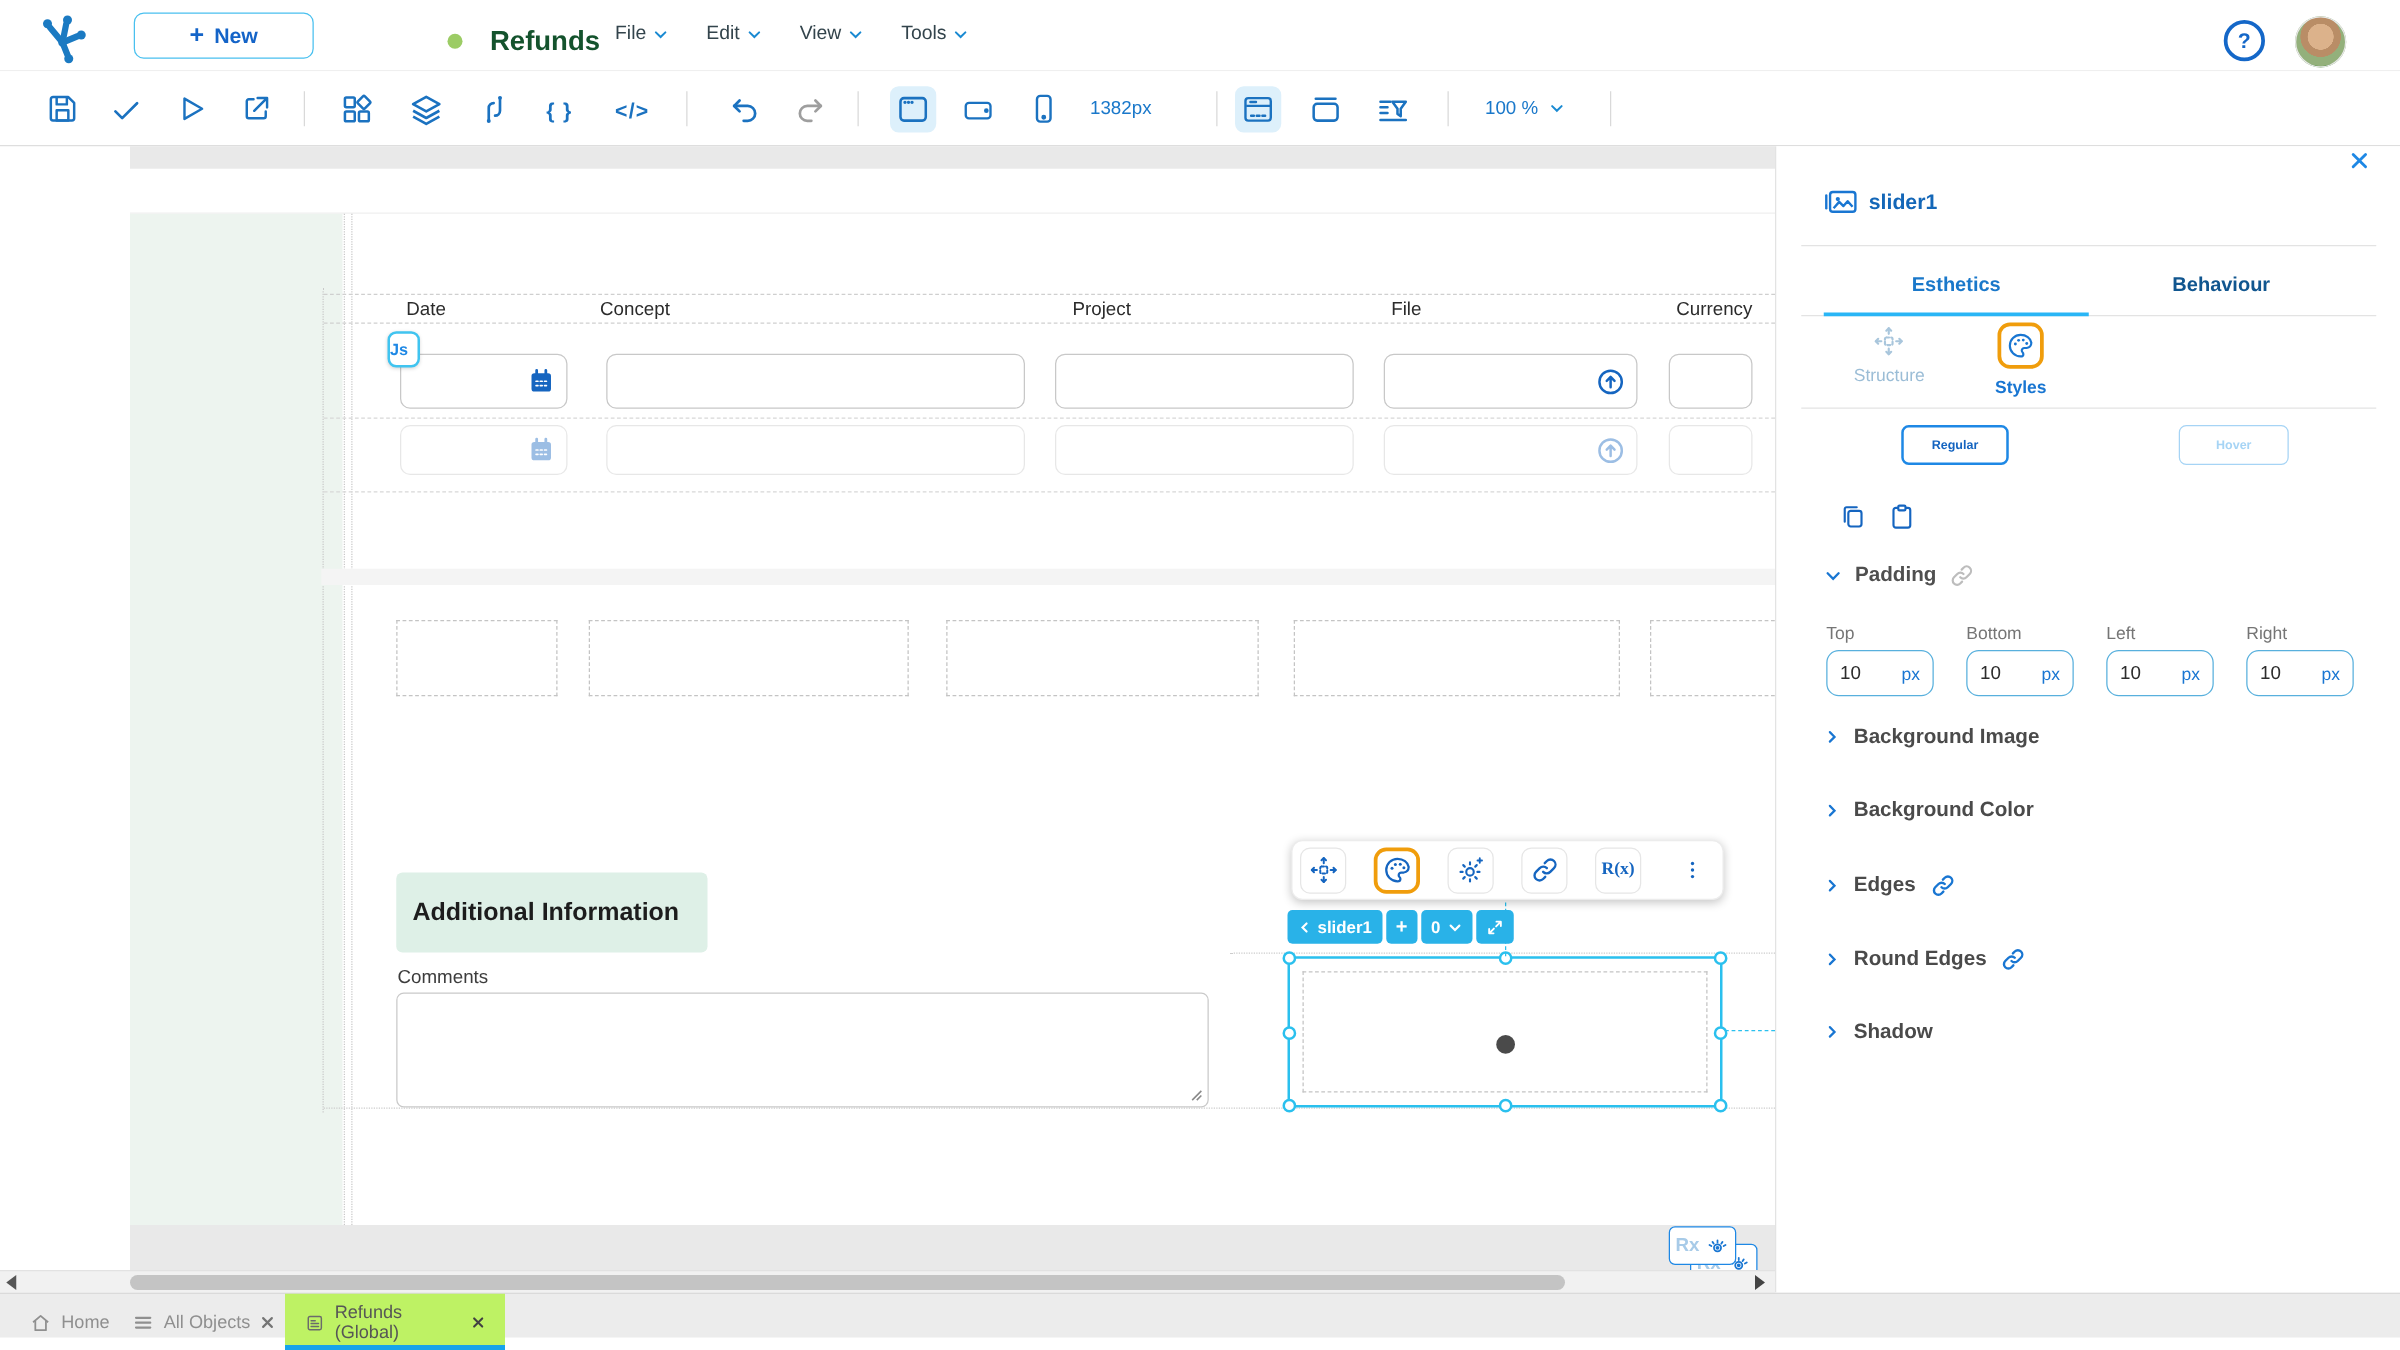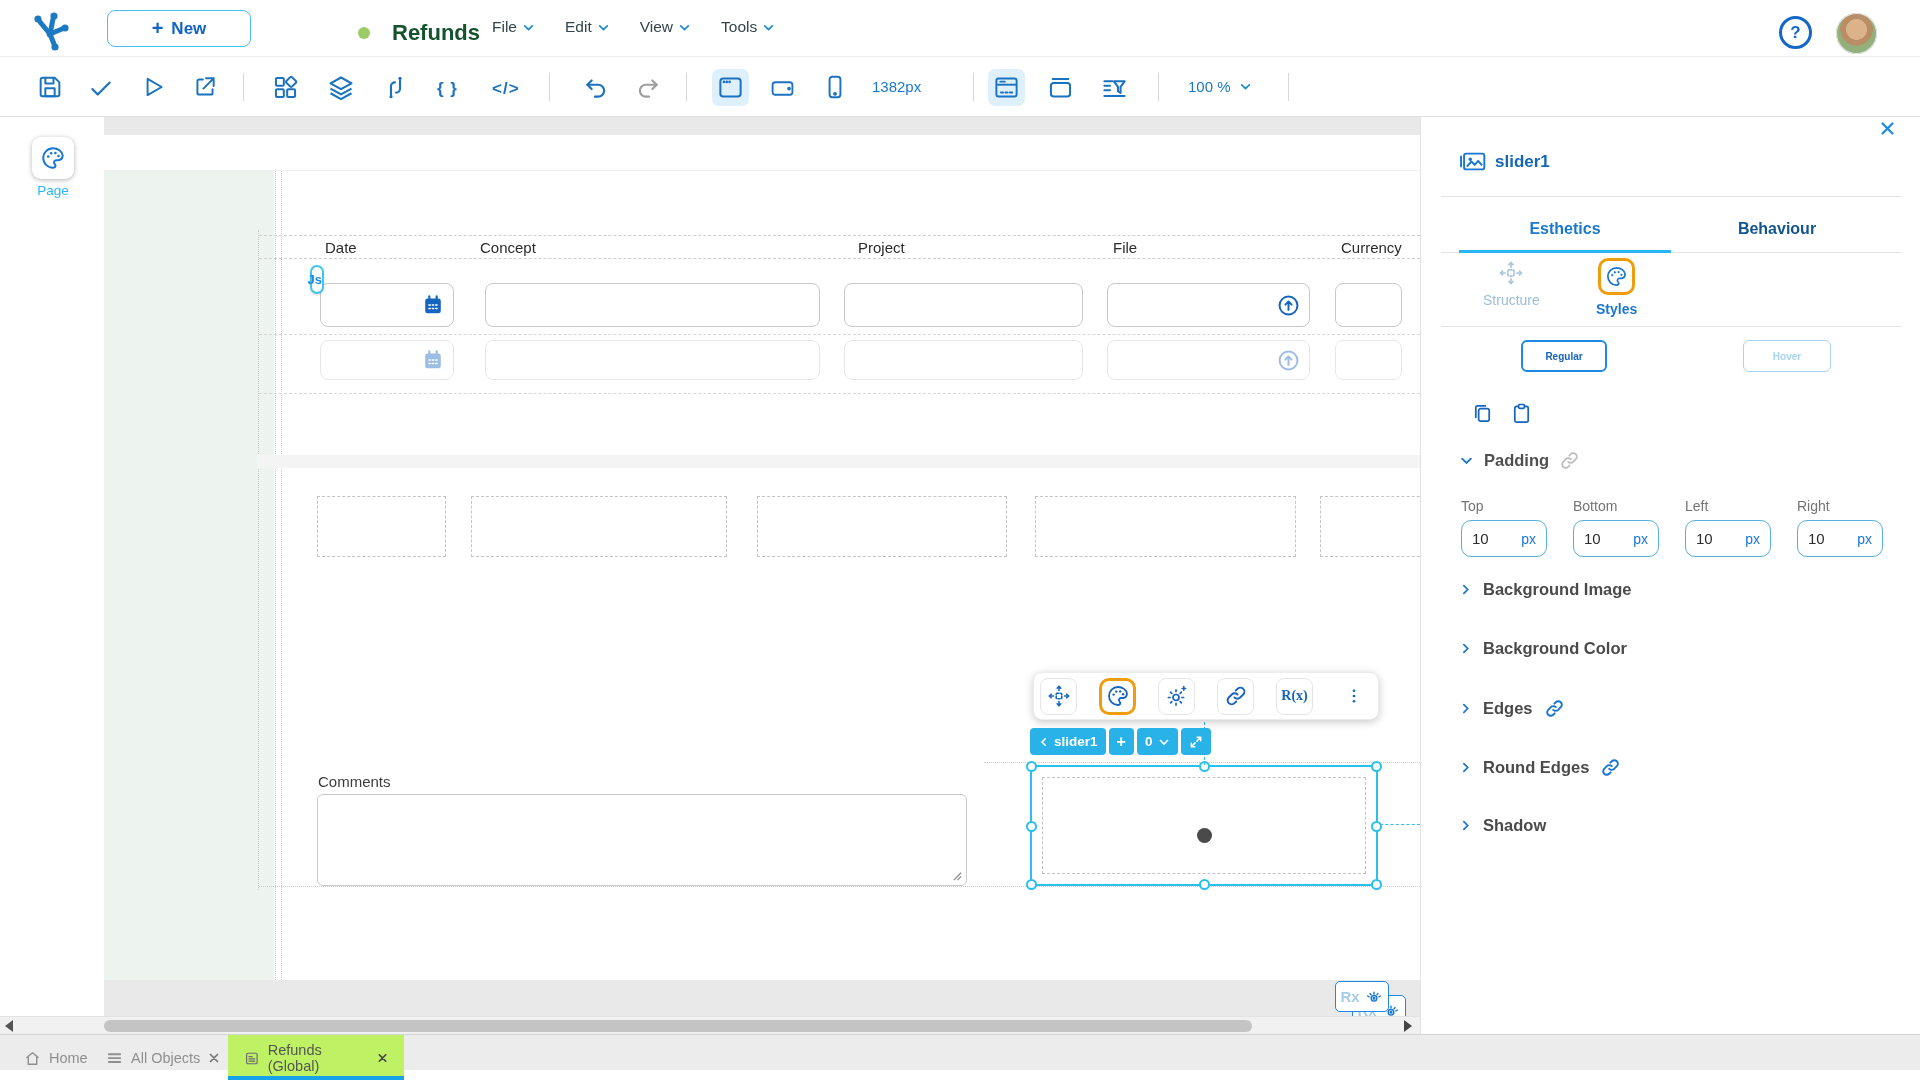--- a/index.html
+++ b/index.html
@@ -46,22 +46,22 @@
   .guide-v { position:absolute; border-left:1px dotted #c9c9c9; }
   .guide-h { position:absolute; border-top:1px dotted #cccccc; }
 
   .hl-title { position:absolute; background:#def0e7; border-radius:5px; display:flex; align-items:center; }
   .hl-title span { padding-left:13px; font-size:20px; font-weight:bold; color:#1d1d1d; }
 
   .cols-row { position:absolute; left:155px; top:100px; width:1161px; height:24px;
               border-top:1px dashed #cfcfcf; border-bottom:1px dashed #cfcfcf; }
   .col-label { position:absolute; top:3px; font-size:15px; color:#2b2b2b; }
 
-  .js-badge { position:absolute; left:206px; top:130px; width:14px; height:29px; background:#fff; border:2px solid #40c4f0;
-              border-radius:7px; color:#1e88e5; font-size:13px; font-weight:bold; display:flex; align-items:center; justify-content:flex-end;
+  .js-badge { position:absolute; left:206px; top:130px; width:26px; height:29px; background:#fff; border:2px solid #40c4f0;
+              border-radius:7px; color:#1e88e5; font-size:13px; font-weight:bold; display:flex; align-items:center; justify-content:flex-start;
               box-shadow:0 1px 3px rgba(0,0,0,.15); z-index:4; cursor:pointer; }
 
   .field { position:absolute; background:#fff; border:1px solid #c8c8c8; border-radius:8px; }
   .row2 { opacity:.42; }
   .dash-line { position:absolute; border-top:1px dashed #d8d8d8; }
   .gray-strip { position:absolute; left:153px; top:320px; width:1163px; height:13px; background:#f4f4f4; }
   .empty-box { position:absolute; top:361px; height:61px; background:#fff; border:1px dashed #c4c4c4; }
 
   .comments-label { position:absolute; left:214px; top:638px; font-size:15px; color:#3c3c3c; }
   .textarea { position:absolute; left:213px; top:659px; width:650px; height:92px; background:#fff;
@@ -297,32 +297,20 @@
     <div class="tsep" style="left:1158px;"></div>
     <div class="t-label" style="left:1188px;display:flex;align-items:center;gap:8px;">
       <span>100 %</span>
       <svg width="13" height="13" viewBox="0 0 24 24" fill="none" stroke="#1a8ad2" stroke-width="3" stroke-linecap="round">
           <path d="M5 9l7 7 7-7"></path>
         </svg>
     </div>
     <div class="tsep" style="left:1288px;"></div>
   </div>
 
-  <div class="left-rail">
-    <div class="page-card">
-      <svg width="26" height="26" viewBox="0 0 24 24">
-        <path d="M12 3a9 9 0 1 0 0 18c1.5 0 2.3-.9 2.3-1.9 0-.6-.25-1.1-.7-1.5-.4-.4-.65-.9-.65-1.5a2.1 2.1 0 0 1 2.1-2.1h2a4.6 4.6 0 0 0 3.9-4.4C20.4 5.8 16.6 3 12 3z" fill="none" stroke="currentColor" stroke-width="1.8"></path>
-        <circle cx="7.6" cy="10.6" r="1.2" fill="currentColor"></circle>
-          <circle cx="10.3" cy="7.6" r="1.2" fill="currentColor"></circle>
-        <circle cx="14.2" cy="7.4" r="1.2" fill="currentColor"></circle>
-          <circle cx="17.1" cy="10.2" r="1.2" fill="currentColor"></circle>
-      </svg>
-    </div>
-    <div class="page-card-label">Page</div>
-  </div>
 
   <div class="canvas">
     <div class="page">
       <div class="page-head"></div>
       <div class="mint-col"></div>
       <div class="guide-v" style="left:171px;top:36px;height:809px;"></div>
       <div class="guide-v" style="left:177px;top:36px;height:809px;"></div>
       <div class="guide-v" style="left:154px;top:95px;height:660px;"></div>
 
 
@@ -389,20 +377,23 @@
       <div class="dash-line" style="left:155px;top:258px;width:1161px;"></div>
 
       <div class="gray-strip"></div>
 
       <div class="empty-box" style="left:213px;width:129px;"></div>
       <div class="empty-box" style="left:367px;width:256px;"></div>
       <div class="empty-box" style="left:653px;width:250px;"></div>
       <div class="empty-box" style="left:931px;width:261px;"></div>
       <div class="empty-box" style="left:1216px;width:110px;"></div>
 
+      <div class="hl-title" style="left:213px;top:563px;width:249px;height:64px;">
+        <span>Additional Information</span>
+      </div>
       <div class="comments-label">Comments</div>
       <div class="textarea">
         <span class="resize-glyph">
           <svg width="11" height="11" viewBox="0 0 12 12" stroke="currentColor" stroke-width="1.4">
               <path d="M11 3L3 11M11 7l-4 4"></path>
             </svg>
         </span>
       </div>
 
       <div class="guide-h" style="left:880px;top:627px;width:436px;"></div>

